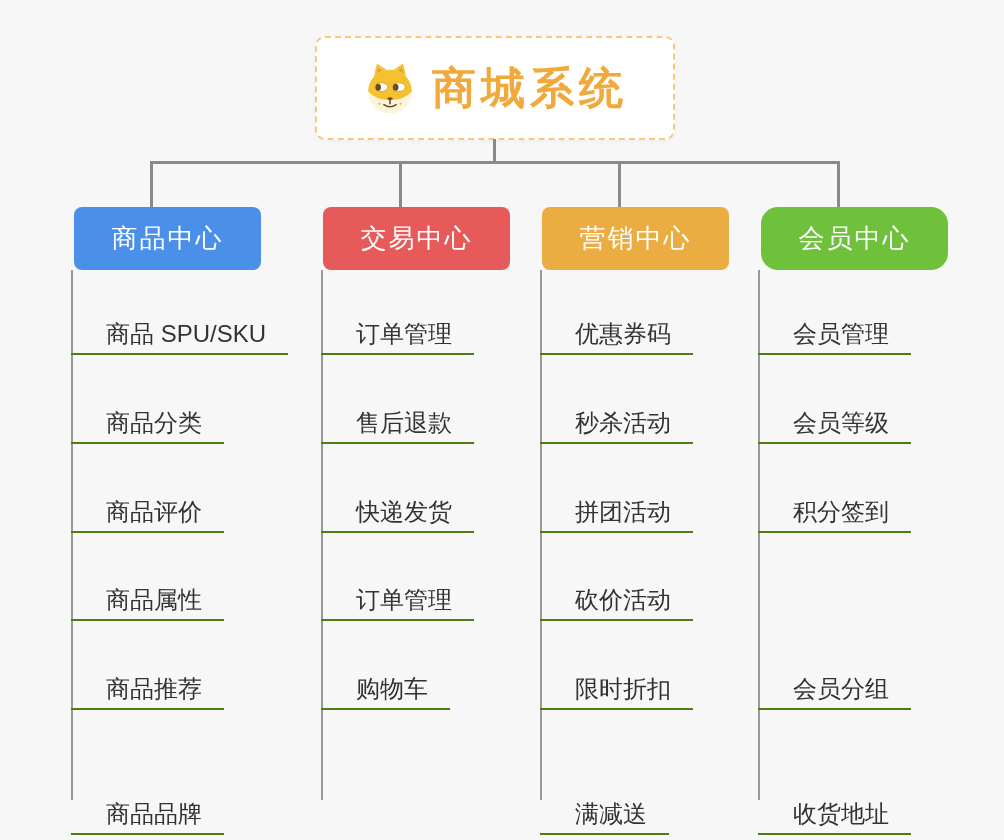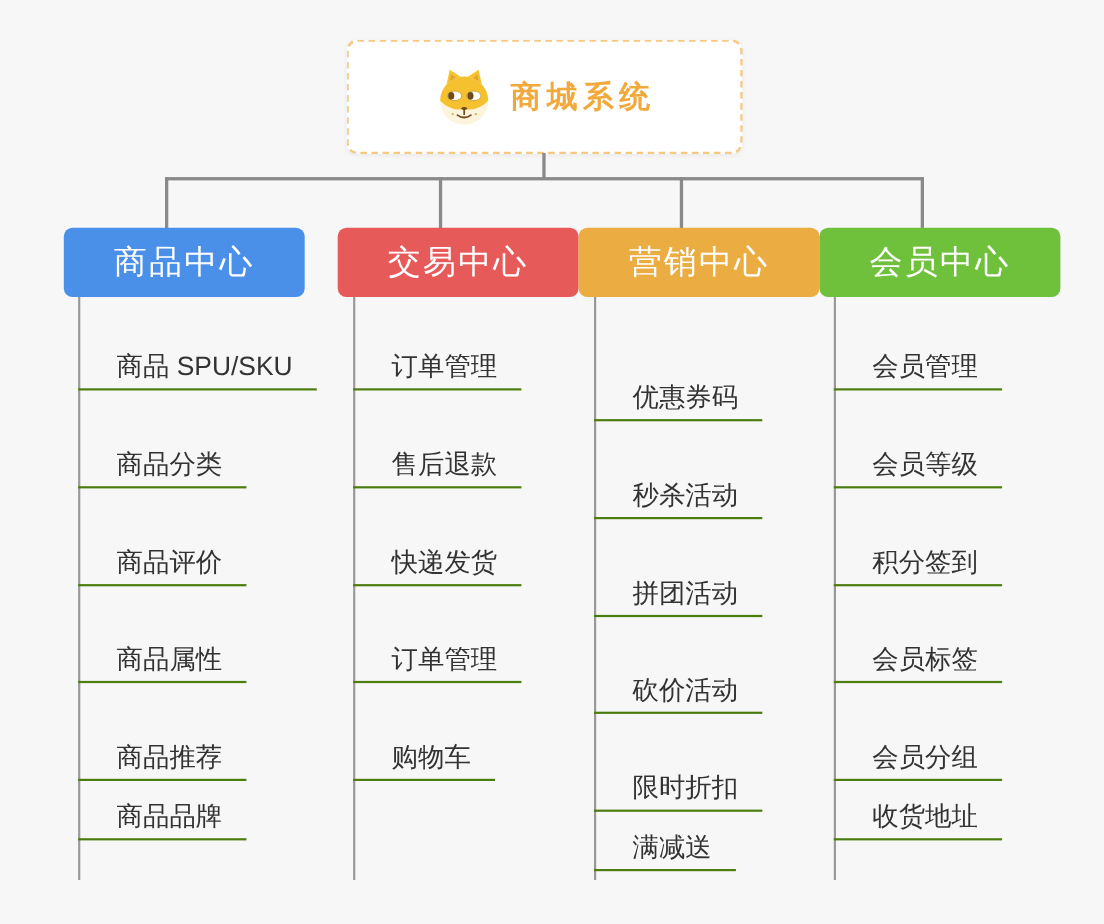--- a/index.html
+++ b/index.html
@@ -26,21 +26,21 @@
     border: 2px dashed #f7c87d;
     border-radius: 10px;
     display: flex;
     align-items: center;
     justify-content: center;
     gap: 14px;
     box-shadow: 0 1px 4px rgba(0,0,0,0.05);
     cursor: pointer;
   }
   .root-title {
-    font-size: 28px;
+    font-size: 44px;
     font-weight: 600;
     letter-spacing: 5px;
     color: #f2a93b;
     line-height: 1;
     white-space: nowrap;
   }
   .dog { width: 56px; height: 56px; display: inline-block; }
 
   
   .conn { position: absolute; background: #8a8a8a; }
@@ -55,59 +55,60 @@
   .trunk { position: absolute; top: 270px; width: 2px; height: 530px; background: #999999; }
   .trunk-1 { left: 71px; }
   .trunk-2 { left: 321px; }
   .trunk-3 { left: 540px; }
   .trunk-4 { left: 758px; }
 
   
   .branch {
     position: absolute;
     top: 207px;
-    width: 219px; height: 63px;
+    width: 187px; height: 63px;
     box-sizing: border-box;
     border-radius: 8px;
     color: #ffffff;
-    font-size: 30px;
+    font-size: 26px;
     font-weight: 500;
     letter-spacing: 2px;
     display: flex;
     align-items: center;
     justify-content: center;
     white-space: nowrap;
     cursor: pointer;
+    margin-left: 16px;
   }
   .branch-1 { left: 58px; }
   .branch-2 { left: 307px; }
   .branch-3 { left: 526px; }
   .branch-4 { left: 745px; }
 
   
   .leaf {
     position: absolute;
     padding: 0 22px 6px 35px;
     border-bottom: 2px solid #4d7c0f;
     font-size: 24px;
     line-height: 27px;
     color: #333333;
     white-space: nowrap;
     cursor: pointer;
   }
   .col-1 { left: 71px; }
   .col-2 { left: 321px; }
-  .col-3 { left: 540px; margin-top: 28px; }
+  .col-3 { left: 540px; }
   .col-4 { left: 758px; }
   .row-1 { top: 320px; }
   .row-2 { top: 409px; }
   .row-3 { top: 498px; }
   .row-4 { top: 586px; }
   .row-5 { top: 675px; }
-  .row-6 { top: 729px; }
+  .row-6 { top: 800px; }
 </style>
 </head>
 <body>
 
 <div class="canvas">
 
   <div class="root-node">
     <span class="dog">
       <svg viewBox="0 0 64 64" width="56" height="56" aria-hidden="true">
         <polygon points="13,22 17,4 31,13" fill="#f5c12e"></polygon>
@@ -132,21 +133,21 @@
   <div class="conn root-stem" style="background-color: rgb(138, 138, 138);"></div>
   <div class="conn bus" style="background-color: rgb(138, 138, 138);"></div>
   <div class="conn drop drop-1" style="background-color: rgb(138, 138, 138);"></div>
   <div class="conn drop drop-2" style="background-color: rgb(138, 138, 138);"></div>
   <div class="conn drop drop-3" style="background-color: rgb(138, 138, 138);"></div>
   <div class="conn drop drop-4" style="background-color: rgb(138, 138, 138);"></div>
 
   <div class="branch branch-1" style="background-color: rgb(74, 144, 232);">商品中心</div>
   <div class="branch branch-2" style="background-color: rgb(230, 90, 90);">交易中心</div>
   <div class="branch branch-3" style="background-color: rgb(235, 172, 65);">营销中心</div>
-  <div class="branch branch-4" style="background-color: rgb(111, 193, 60);">会员中心</div>
+  <div class="branch branch-4" style="background-color: rgb(111, 193, 60); border-radius: 17px;">会员中心</div>
 
   <div class="trunk trunk-1"></div>
   <div class="trunk trunk-2"></div>
   <div class="trunk trunk-3"></div>
   <div class="trunk trunk-4"></div>
 
   <div class="leaf col-1 row-1">商品 SPU/SKU</div>
   <div class="leaf col-1 row-2">商品分类</div>
   <div class="leaf col-1 row-3">商品评价</div>
   <div class="leaf col-1 row-4">商品属性</div>
@@ -162,17 +163,16 @@
   <div class="leaf col-3 row-1">优惠券码</div>
   <div class="leaf col-3 row-2">秒杀活动</div>
   <div class="leaf col-3 row-3">拼团活动</div>
   <div class="leaf col-3 row-4">砍价活动</div>
   <div class="leaf col-3 row-5">限时折扣</div>
   <div class="leaf col-3 row-6">满减送</div>
 
   <div class="leaf col-4 row-1">会员管理</div>
   <div class="leaf col-4 row-2">会员等级</div>
   <div class="leaf col-4 row-3">积分签到</div>
-  <div class="leaf col-4 row-4">会员标签</div>
   <div class="leaf col-4 row-5">会员分组</div>
   <div class="leaf col-4 row-6">收货地址</div>
 
 </div>
 
 </body></html>

